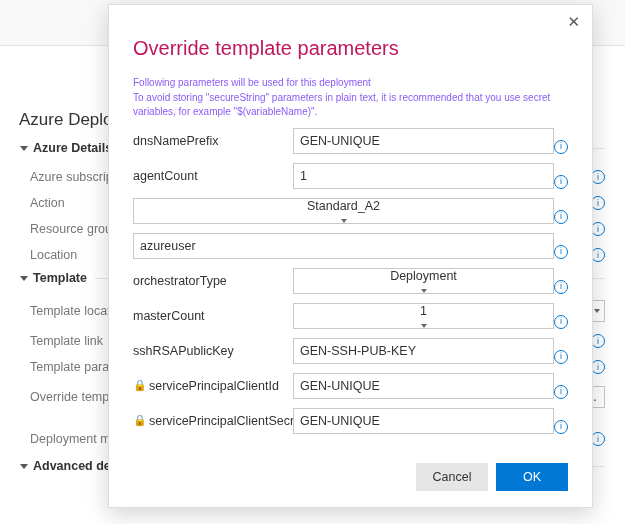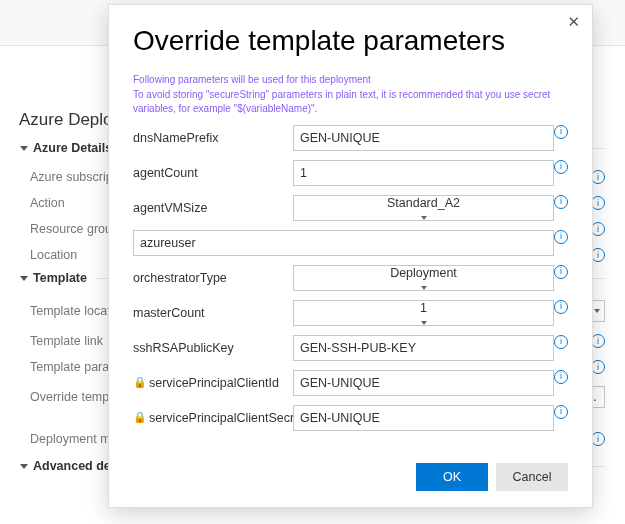--- a/index.html
+++ b/index.html
@@ -122,24 +122,24 @@
     flex-direction: column;
   }
   .modal-close {
     position: absolute;
     top: 8px; right: 12px;
     font-size: 15px;
     color: #555;
     cursor: pointer;
   }
   .modal h1 {
-    font-size: 28px;
+    font-size: 20px;
     font-weight: 400;
-    color: #000000;
-    margin: 0 0 16px 0;
+    color: #be185d;
+    margin: 12px 0 16px 0;
   }
   .modal-desc {
     font-size: 10px;
     color: #8b5cf6;
     line-height: 1.45;
     margin-bottom: 8px;
   }
   .param-list {
     flex: 1;
     overflow: auto;
@@ -159,21 +159,21 @@
   }
   .lock-icon {
     color: #888;
     font-size: 11px;
     width: 12px;
     text-align: center;
   }
   .param-input-wrap {
     flex: 1;
     display: flex;
-    align-items: flex-start;
+    align-items: flex-end;
     gap: 0;
   }
   .param-input {
     flex: 1;
     height: 26px;
     border: 1px solid #c8c8c8;
     padding: 0 6px;
     font-size: 12.5px;
     color: #333;
     font-family: inherit;
@@ -325,23 +325,20 @@
           <span>agentCount</span>
         </div>
         <div class="param-input-wrap">
           <div class="param-input">
             <span>1</span>
           </div>
           <span class="info-icon">i</span>
         </div>
       </div>
       <div class="param-row">
-        <div class="param-label">
-          <span>agentVMSize</span>
-        </div>
         <div class="param-input-wrap">
           <div class="param-input select">
             <span>Standard_A2</span>
             <span class="mini-caret"></span>
           </div>
           <span class="info-icon">i</span>
         </div>
       </div>
       <div class="param-row">
         <div class="param-input-wrap">
@@ -406,16 +403,16 @@
         <div class="param-input-wrap">
           <div class="param-input">
             <span>GEN-UNIQUE</span>
           </div>
           <span class="info-icon">i</span>
         </div>
       </div>
     </div>
 
   <div class="modal-footer">
+    <button class="btn btn-secondary">Cancel</button>
     <button class="btn btn-primary">OK</button>
-    <button class="btn btn-secondary">Cancel</button>
   </div>
 </div>
 
 </body></html>

